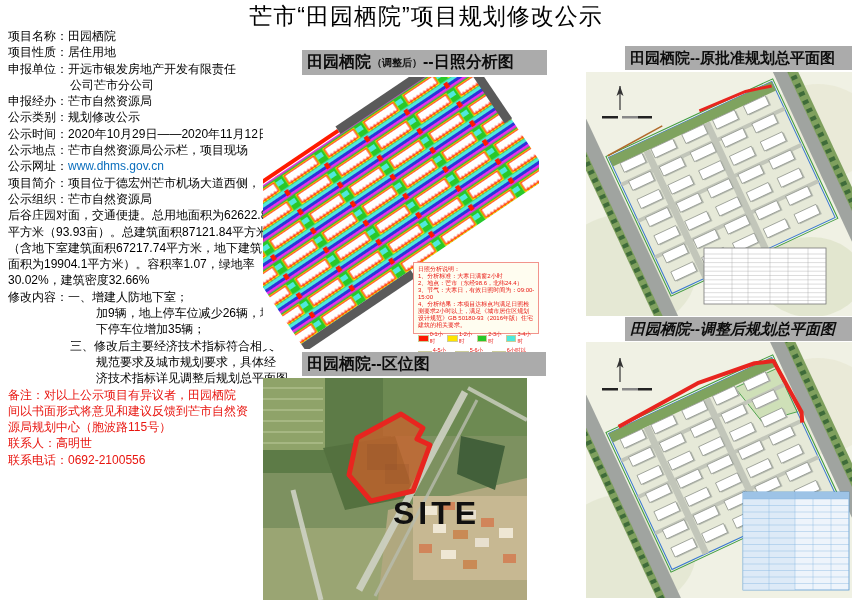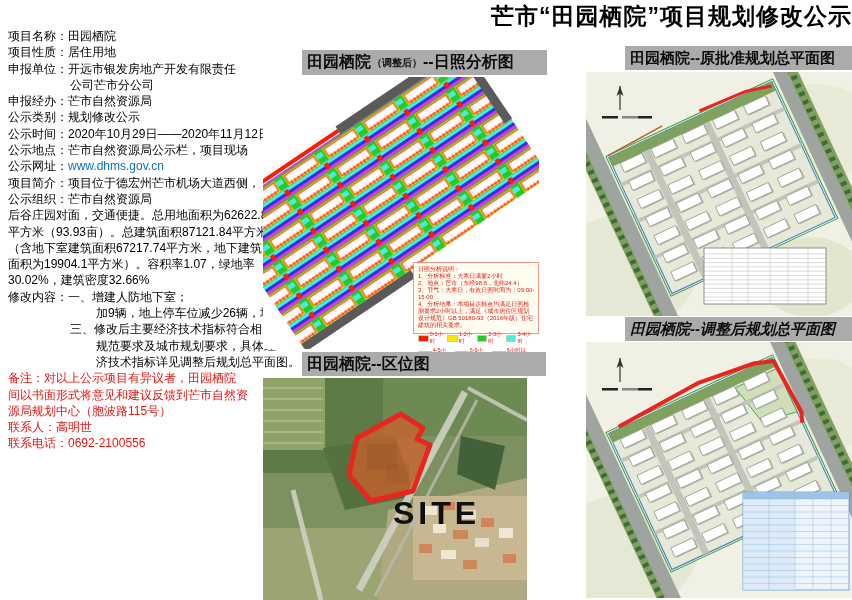--- a/index.html
+++ b/index.html
@@ -1,22 +1,22 @@
 <!DOCTYPE html>
 <html><head>
 <meta charset="utf-8">
 <style>
   html,body{margin:0;padding:0;}
   body{
     position:relative;width:852px;height:600px;background:#ffffff;overflow:hidden;
     font-family:"Liberation Sans","DejaVu Sans",sans-serif;color:#111;
   }
   .page-title{
-    position:absolute;left:0;top:1px;width:852px;text-align:right;
-    font-size:23px;font-weight:bold;letter-spacing:1px;color:#000;
+    position:absolute;left:0;top:1px;width:852px;text-align:center;
+    font-size:23px;font-weight:normal;letter-spacing:1px;color:#000;
   }
   
   .info{position:absolute;left:8px;top:28px;width:252px;font-size:12px;line-height:16.3px;color:#000;}
   .info div{white-space:nowrap;}
   .ind1{padding-left:62px;}
   .ind2{padding-left:62px;}
   .ind3{padding-left:88px;}
   .red{color:#e8150f;}
   .url{color:#0a6ebd;margin-top:28px;}
   
@@ -64,20 +64,21 @@
   </div>
   <div>项目简介：项目位于德宏州芒市机场大道西侧，</div>
   <div>公示组织：芒市自然资源局</div>
   <div>后谷庄园对面，交通便捷。总用地面积为62622.86</div>
   <div>平方米（93.93亩）。总建筑面积87121.84平方米</div>
   <div>（含地下室建筑面积67217.74平方米，地下建筑</div>
   <div>面积为19904.1平方米）。容积率1.07，绿地率</div>
   <div>30.02%，建筑密度32.66%</div>
   <div>修改内容：一、增建人防地下室；</div>
   <div class="ind3">加9辆，地上停车位减少26辆，地</div>
+  <div class="ind3">下停车位增加35辆；</div>
   <div class="ind2">三、修改后主要经济技术指标符合相关</div>
   <div class="ind3">规范要求及城市规划要求，具体经</div>
   <div class="ind3">济技术指标详见调整后规划总平面图。</div>
   <div class="red">备注：对以上公示项目有异议者，田园栖院</div>
   <div class="red">间以书面形式将意见和建议反馈到芒市自然资</div>
   <div class="red">源局规划中心（胞波路115号）</div>
   <div class="red">联系人：高明世</div>
   <div class="red">联系电话：0692-2100556</div>
 </div>
 

